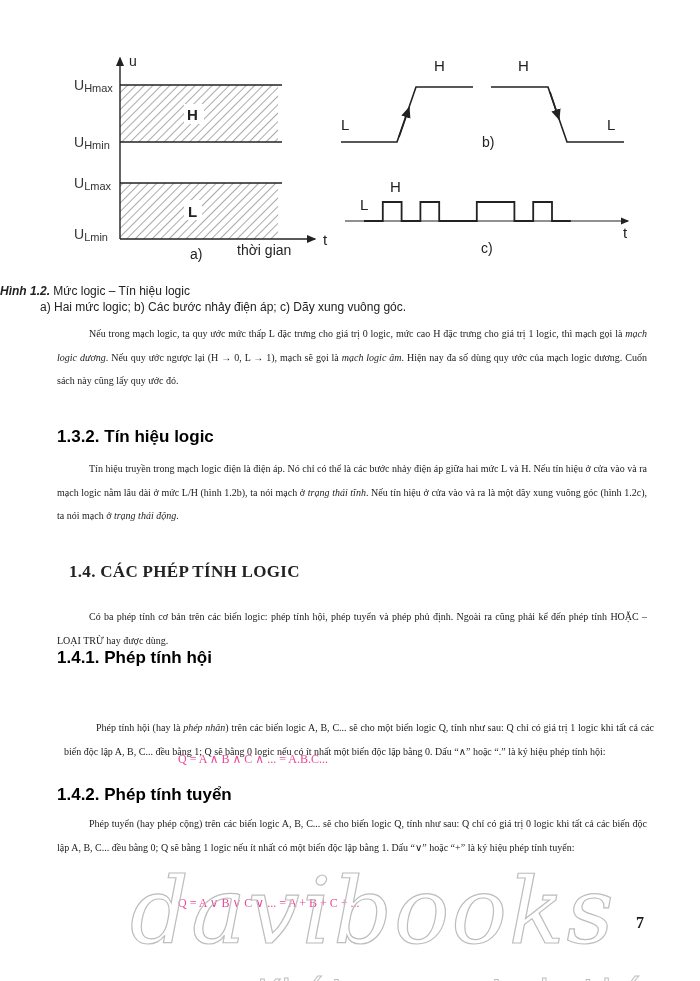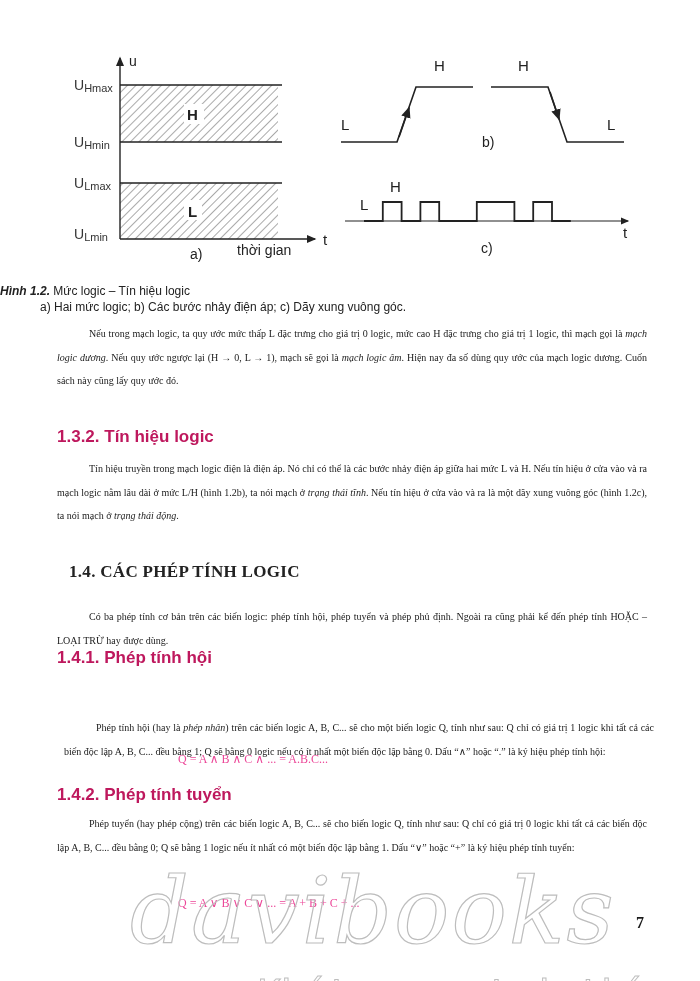--- a/index.html
+++ b/index.html
@@ -19,21 +19,21 @@
   .cap1 .fig-num { font-style: italic; font-weight: bold; }
   .para {
     position: absolute; left: 57px; width: 590px;
     font-size: 10px; line-height: 23.5px; text-align: justify;
     text-indent: 32px; color: #1a1a1a;
   }
   .para i { font-style: italic; }
   .h3 {
     position: absolute; left: 57px;
     font-family: "Liberation Sans", sans-serif; font-weight: bold;
-    font-size: 17px; color: #be185d;
+    font-size: 17px; color: #000000;
   }
   .h2 {
     position: absolute; left: 69px;
     font-family: "Liberation Serif", serif; font-weight: bold;
     font-size: 17px; color: #222; letter-spacing: 0.3px;
   }
   .formula {
     position: absolute; font-size: 12px; color: #ec4899;
   }
   .pagenum {

